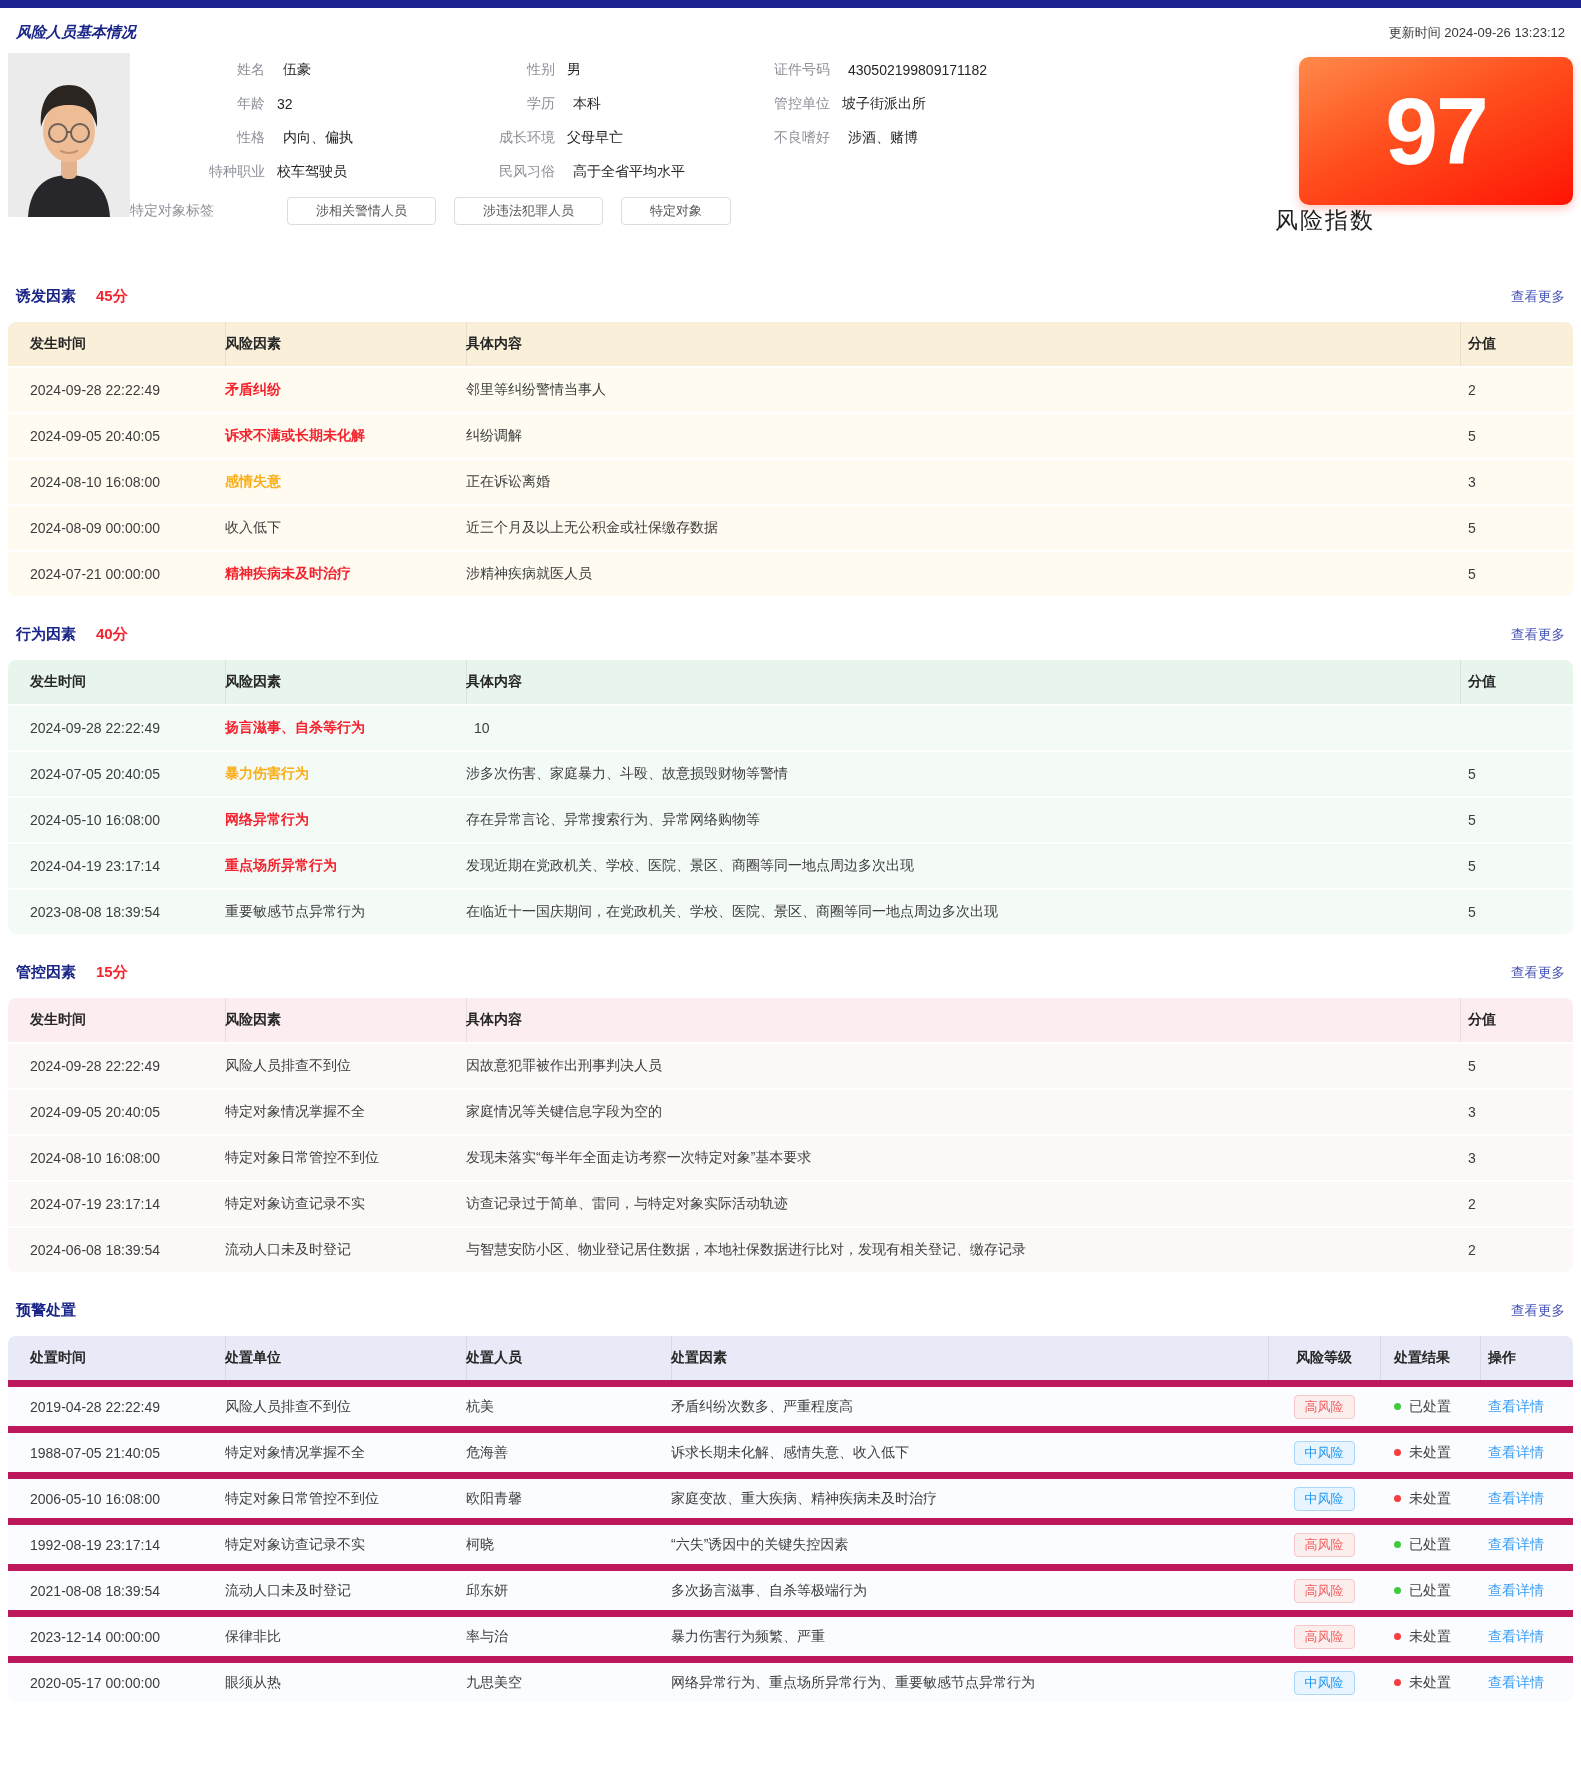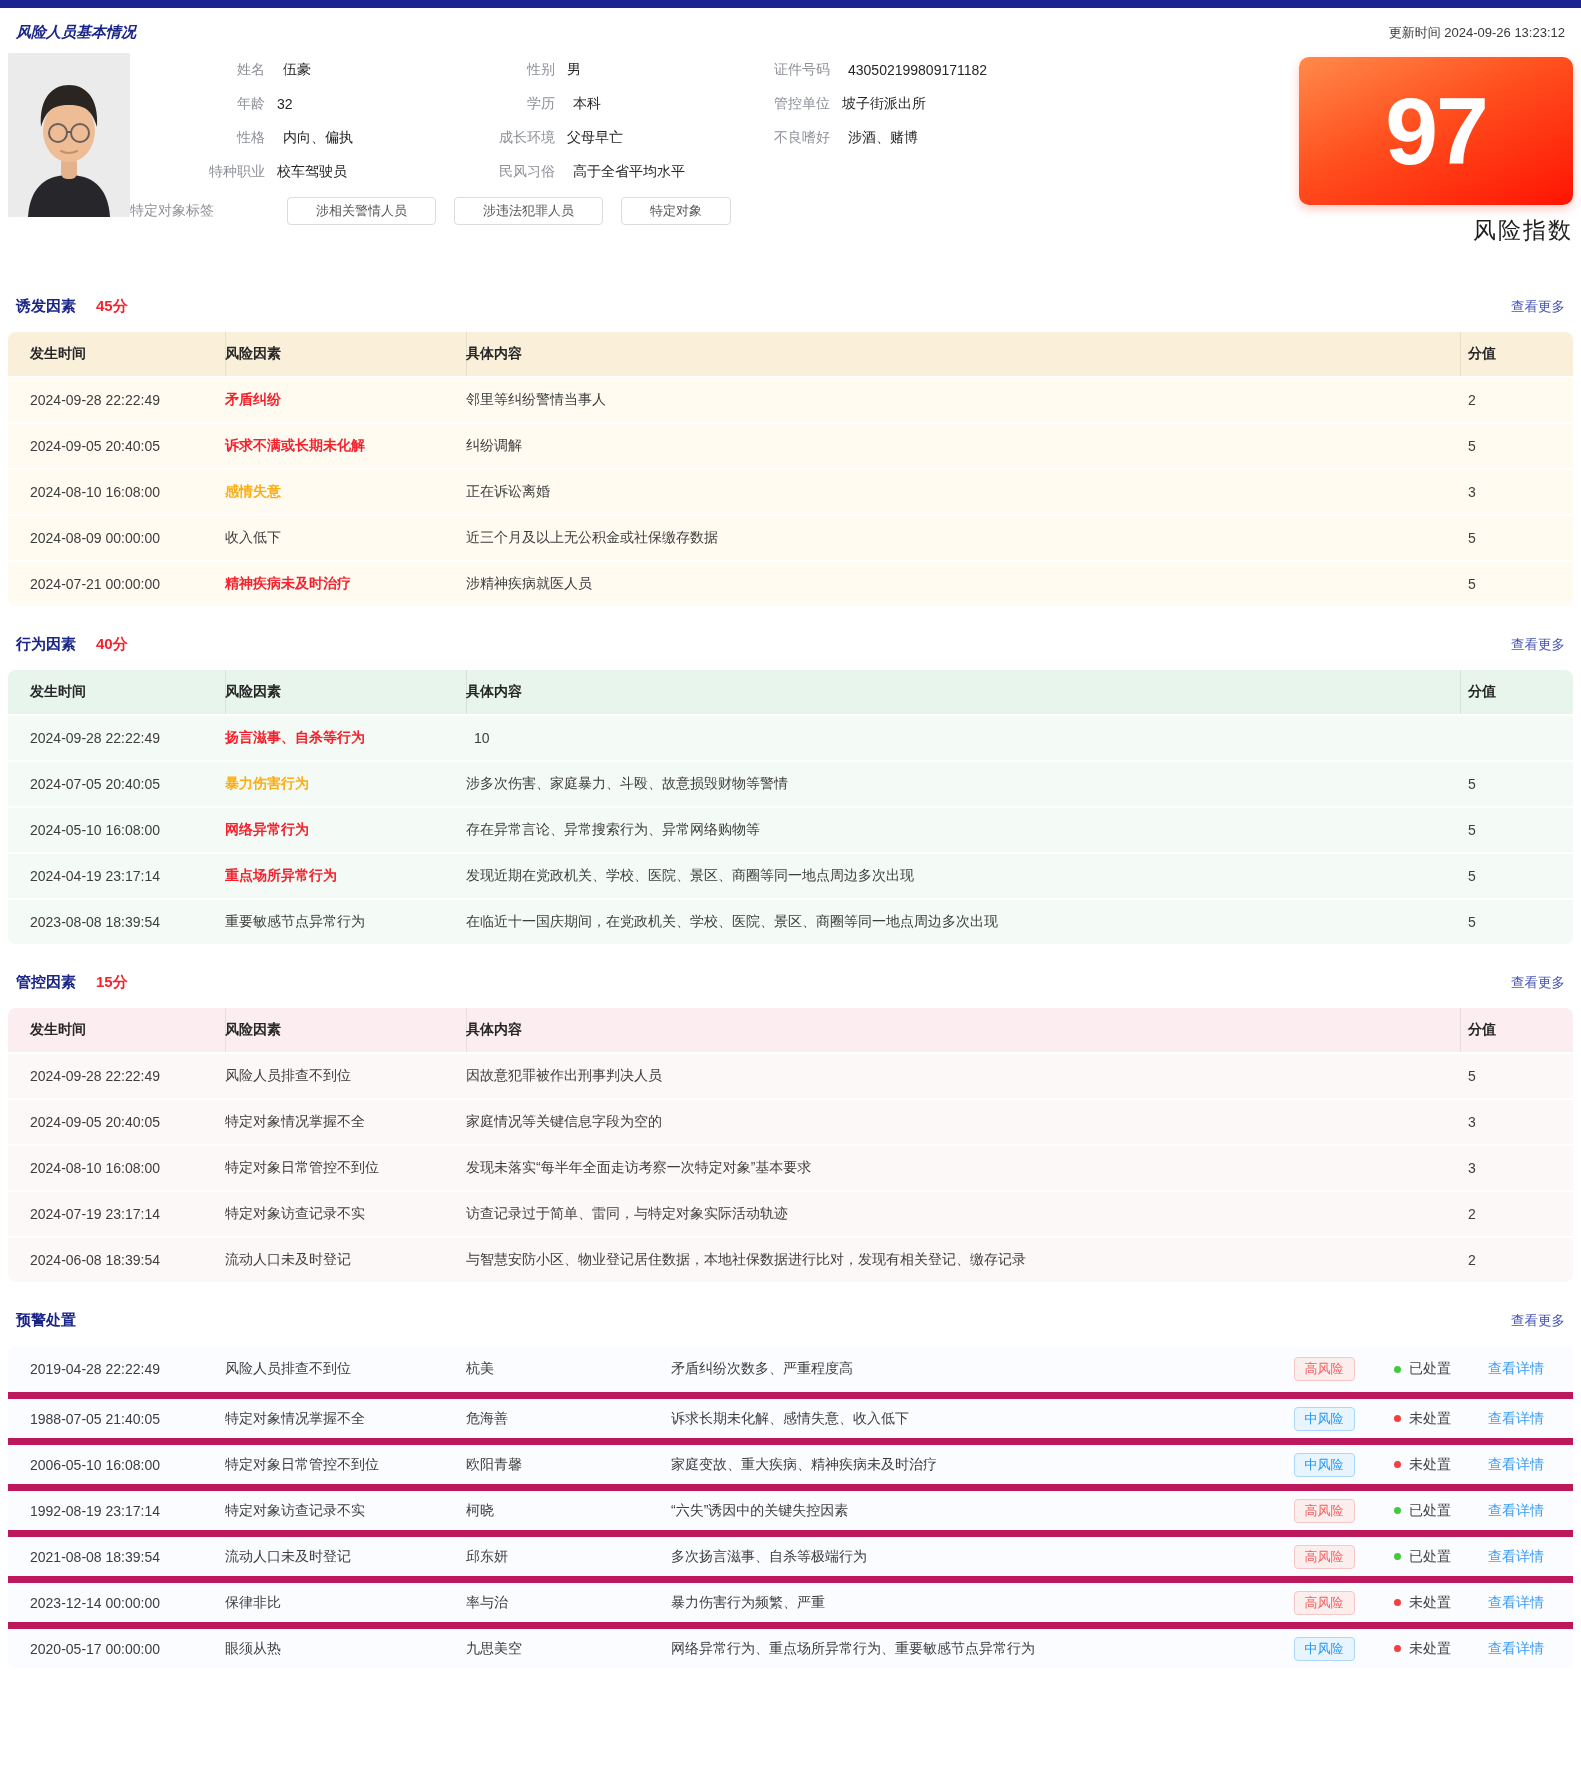--- a/index.html
+++ b/index.html
@@ -37,21 +37,21 @@
   }
   .risk-panel { width:298px; flex:0 0 298px; margin-left:10px; padding-top:4px; }
   .score-box {
     height:148px; border-radius:10px;
     background:linear-gradient(155deg,#ff8a4a 0%,#ff4f1e 45%,#ff1403 100%);
     display:flex; align-items:center; justify-content:center;
     box-shadow:0 4px 10px rgba(255,40,10,.25);
     margin-left:24px;
   }
   .score-num { color:#fff; font-size:95px; font-weight:600; letter-spacing:-2px; line-height:1; }
-  .risk-label { margin-top:10px; text-align:right; font-size:23px; color:#1f1f1f; letter-spacing:2px; }
+  .risk-label { text-align:left; font-size:23px; color:#1f1f1f; letter-spacing:2px; }
 
   
   .sec-head { display:flex; align-items:center; margin:29px 8px 16px; }
   .sec-head.first { margin-top:51px; }
   .sec-title { color:#1a2588; font-weight:700; font-size:15px; }
   .sec-score { color:#f5222d; font-weight:700; font-size:15px; margin-left:20px; }
   .sec-more { margin-left:auto; color:#4653b5; font-size:13.5px; cursor:pointer; text-decoration:none; }
 
   
   .tbl { border-radius:8px; overflow:hidden; font-size:14px; }
@@ -309,20 +309,29 @@
         </div>
       </div>
     </div>
 
   <div>
     <div class="sec-head">
       <span class="sec-title">预警处置</span>
       <a class="sec-more">查看更多</a>
     </div>
     <div class="tbl disposal">
+        <div class="tr th">
+          <div class="cell dc1">处置时间</div>
+          <div class="cell dc2">处置单位</div>
+          <div class="cell dc3">处置人员</div>
+          <div class="cell dc4">处置因素</div>
+          <div class="cell dc5">风险等级</div>
+          <div class="cell dc6">处置结果</div>
+          <div class="cell dc7">操作</div>
+        </div>
         <div class="tr td">
           <div class="cell dc1 t-time">2019-04-28 22:22:49</div>
           <div class="cell dc2 t-text">风险人员排查不到位</div>
           <div class="cell dc3 t-text">杭美</div>
           <div class="cell dc4 t-text">矛盾纠纷次数多、严重程度高</div>
           <div class="cell dc5">
             <span class="badge high">高风险</span>
           </div>
           <div class="cell dc6 status done">
             <span class="dot"></span>

